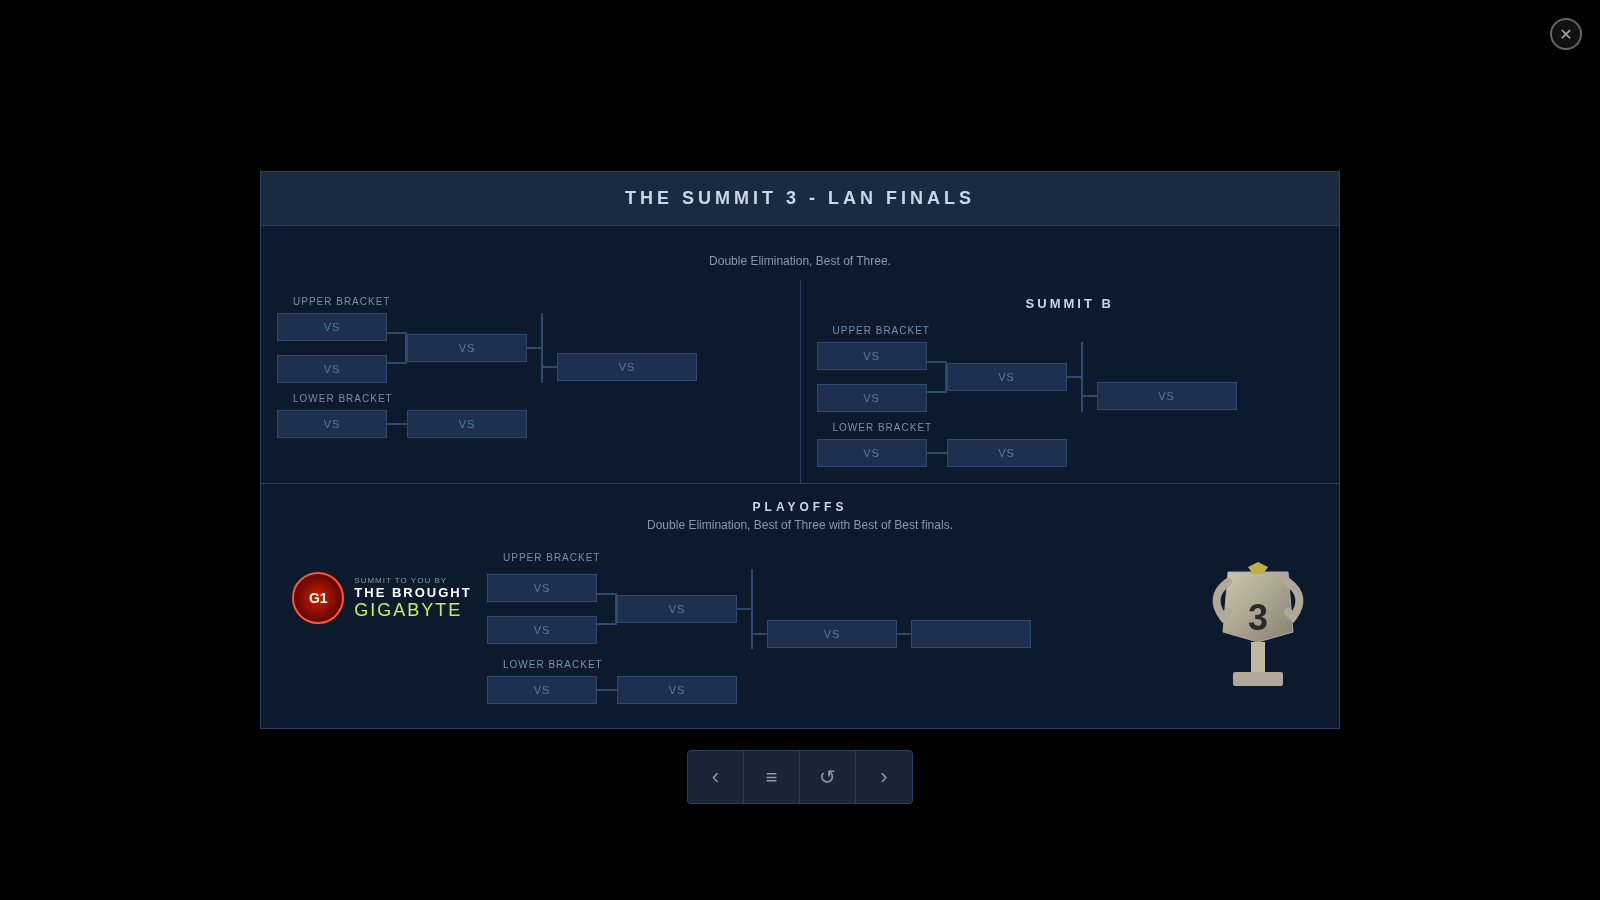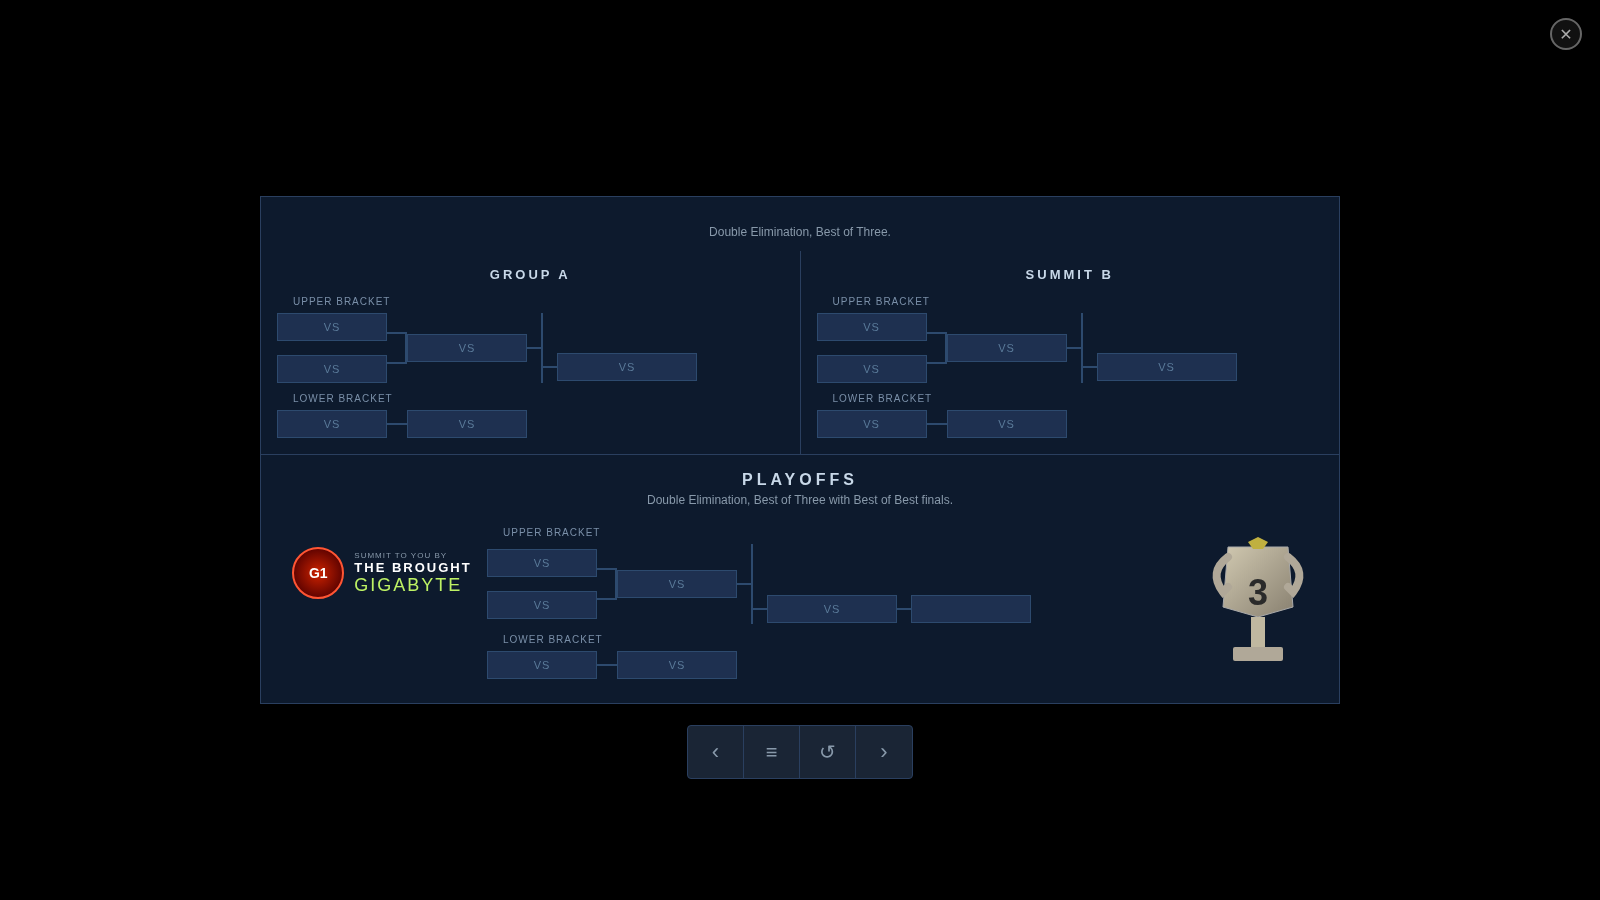--- a/index.html
+++ b/index.html
@@ -95,21 +95,21 @@
 
     
     .playoffs-section {
       padding: 16px;
       position: relative;
     }
 
     .playoffs-title {
       text-align: center;
       color: #c8d8e8;
-      font-size: 16px;
+      font-size: 12px;
       letter-spacing: 4px;
       font-weight: bold;
     }
 
     .playoffs-subtitle {
       text-align: center;
       color: #8899aa;
       font-size: 12px;
       margin-top: 4px;
       margin-bottom: 20px;
@@ -155,29 +155,31 @@
   </style>
 </head>
 <body>
 
 <div class="main-container" style="position:relative;">
 
   <div class="close-btn" style="position:fixed; top:18px; right:18px; width:32px; height:32px; border-radius:50%; border:2px solid #666; background:#111; color:#aaa; font-size:16px; display:flex; align-items:center; justify-content:center; cursor:pointer; z-index:999;">
     <span>✕</span>
   </div>
 
+  <div class="title-bar">
+    <h1>THE SUMMIT 3 - LAN FINALS</h1>
+  </div>
 
   <div class="subtitle">
     <div>Double Elimination, Best of Three.</div>
   </div>
 
   <div class="groups-section">
 
     <div class="group">
-      <div class="group-title">GROUP A</div>
 
       <div class="bracket-label">UPPER BRACKET</div>
 
       <div style="display:flex; align-items:center; margin-bottom: 10px;">
 
         <div style="display:flex; flex-direction:column; gap:14px;">
           <div class="vs-slot col1">
               <span>VS</span>
             </div>
           <div class="vs-slot col1">

